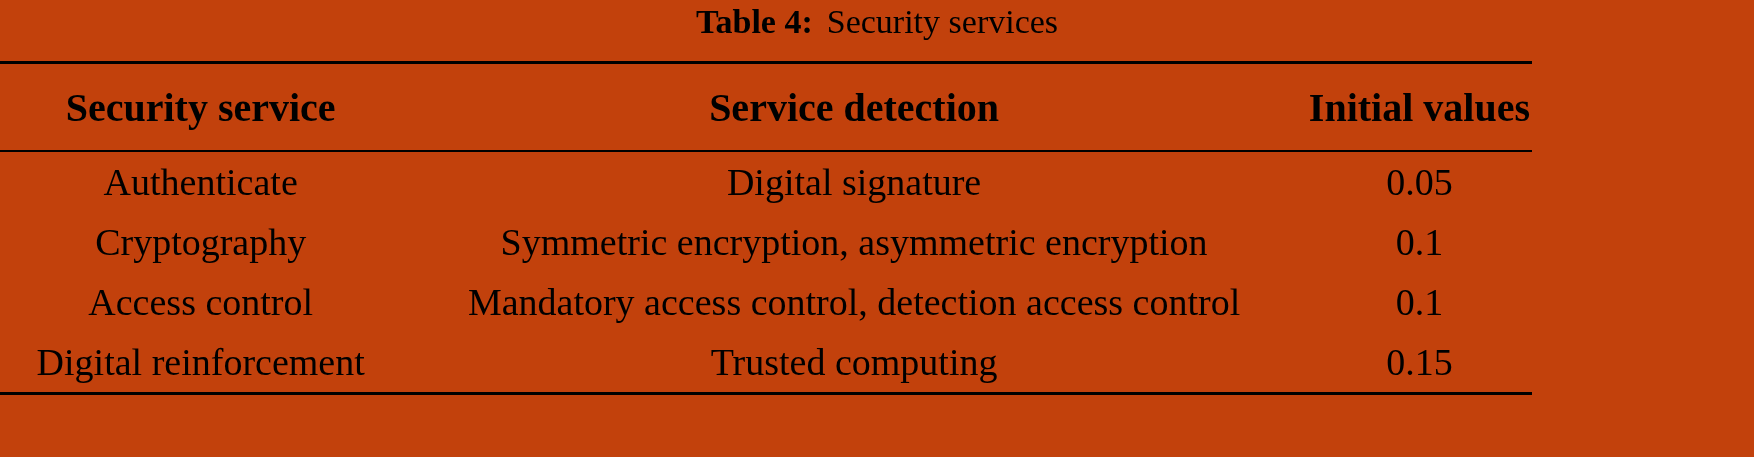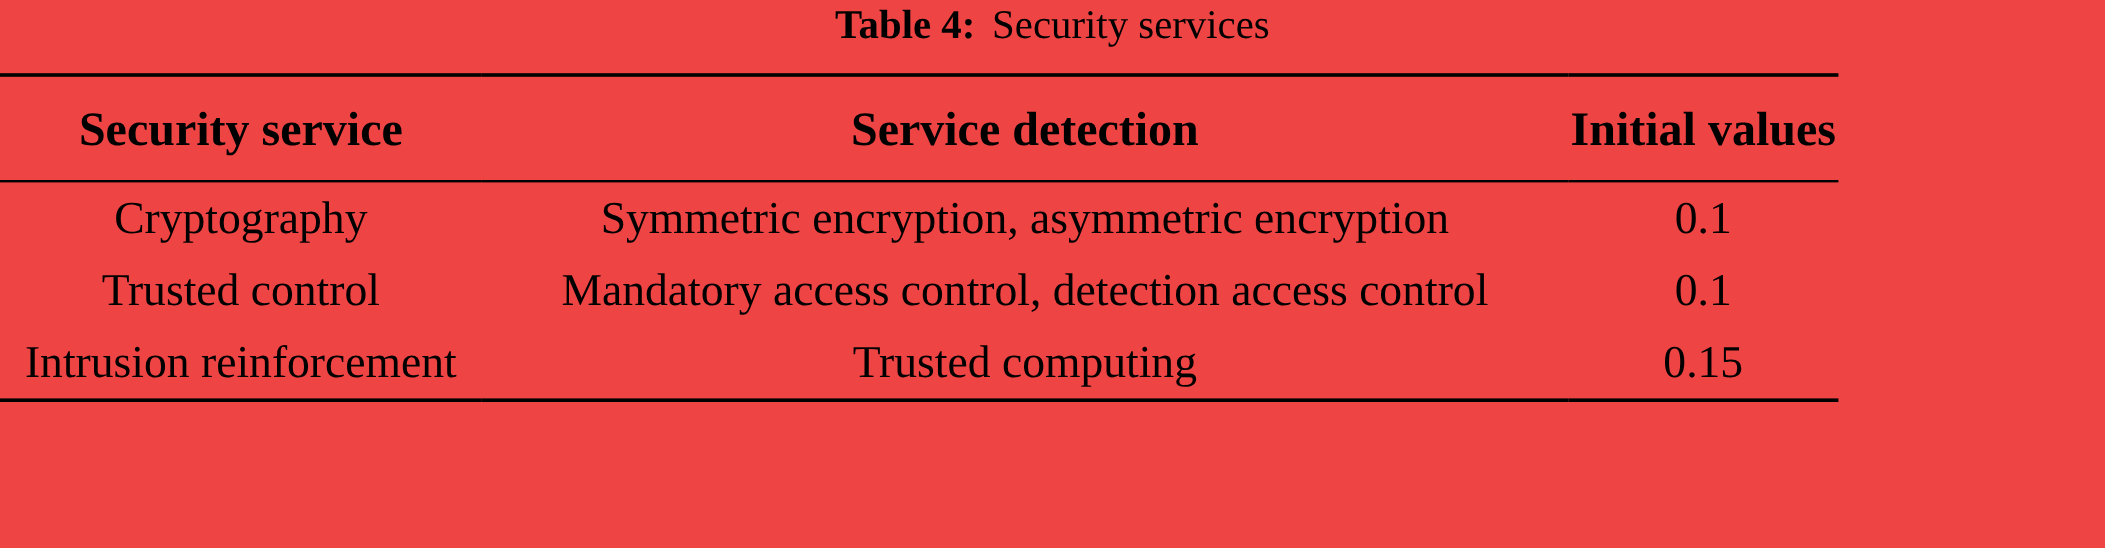--- a/index.html
+++ b/index.html
@@ -3,21 +3,21 @@
 <meta charset="utf-8">
 <style>
   html, body {
     margin: 0;
     padding: 0;
     background: #ffffff;
   }
   .page {
     width: 1754px;
     height: 457px;
-    background: #ef4444;
+    background: #c2410c;
     color: #000000;
     font-family: "Liberation Serif", "DejaVu Serif", serif;
     overflow: hidden;
   }
   .caption {
     height: 61px;
     box-sizing: border-box;
     padding-top: 2px;
     text-align: center;
     font-size: 34px;
@@ -73,35 +73,40 @@
       <col class="c-values">
     </colgroup>
     <thead>
       <tr>
         <th>Security service</th>
         <th>Service detection</th>
         <th>Initial values</th>
       </tr>
     </thead>
     <tbody id="table-body">
+  <tr>
+    <td>Authenticate</td>
+    <td>Digital signature</td>
+    <td>0.05</td>
+  </tr>
 
   <tr>
     <td>Cryptography</td>
     <td>Symmetric encryption, asymmetric encryption</td>
     <td>0.1</td>
   </tr>
 
   <tr>
-    <td>Trusted control</td>
+    <td>Access control</td>
     <td>Mandatory access control, detection access control</td>
     <td>0.1</td>
   </tr>
 
 
   <tr>
-    <td>Intrusion reinforcement</td>
+    <td>Digital reinforcement</td>
     <td>Trusted computing</td>
     <td>0.15</td>
   </tr>
 </tbody>
   </table>
 
 </div>
 
 </body></html>

